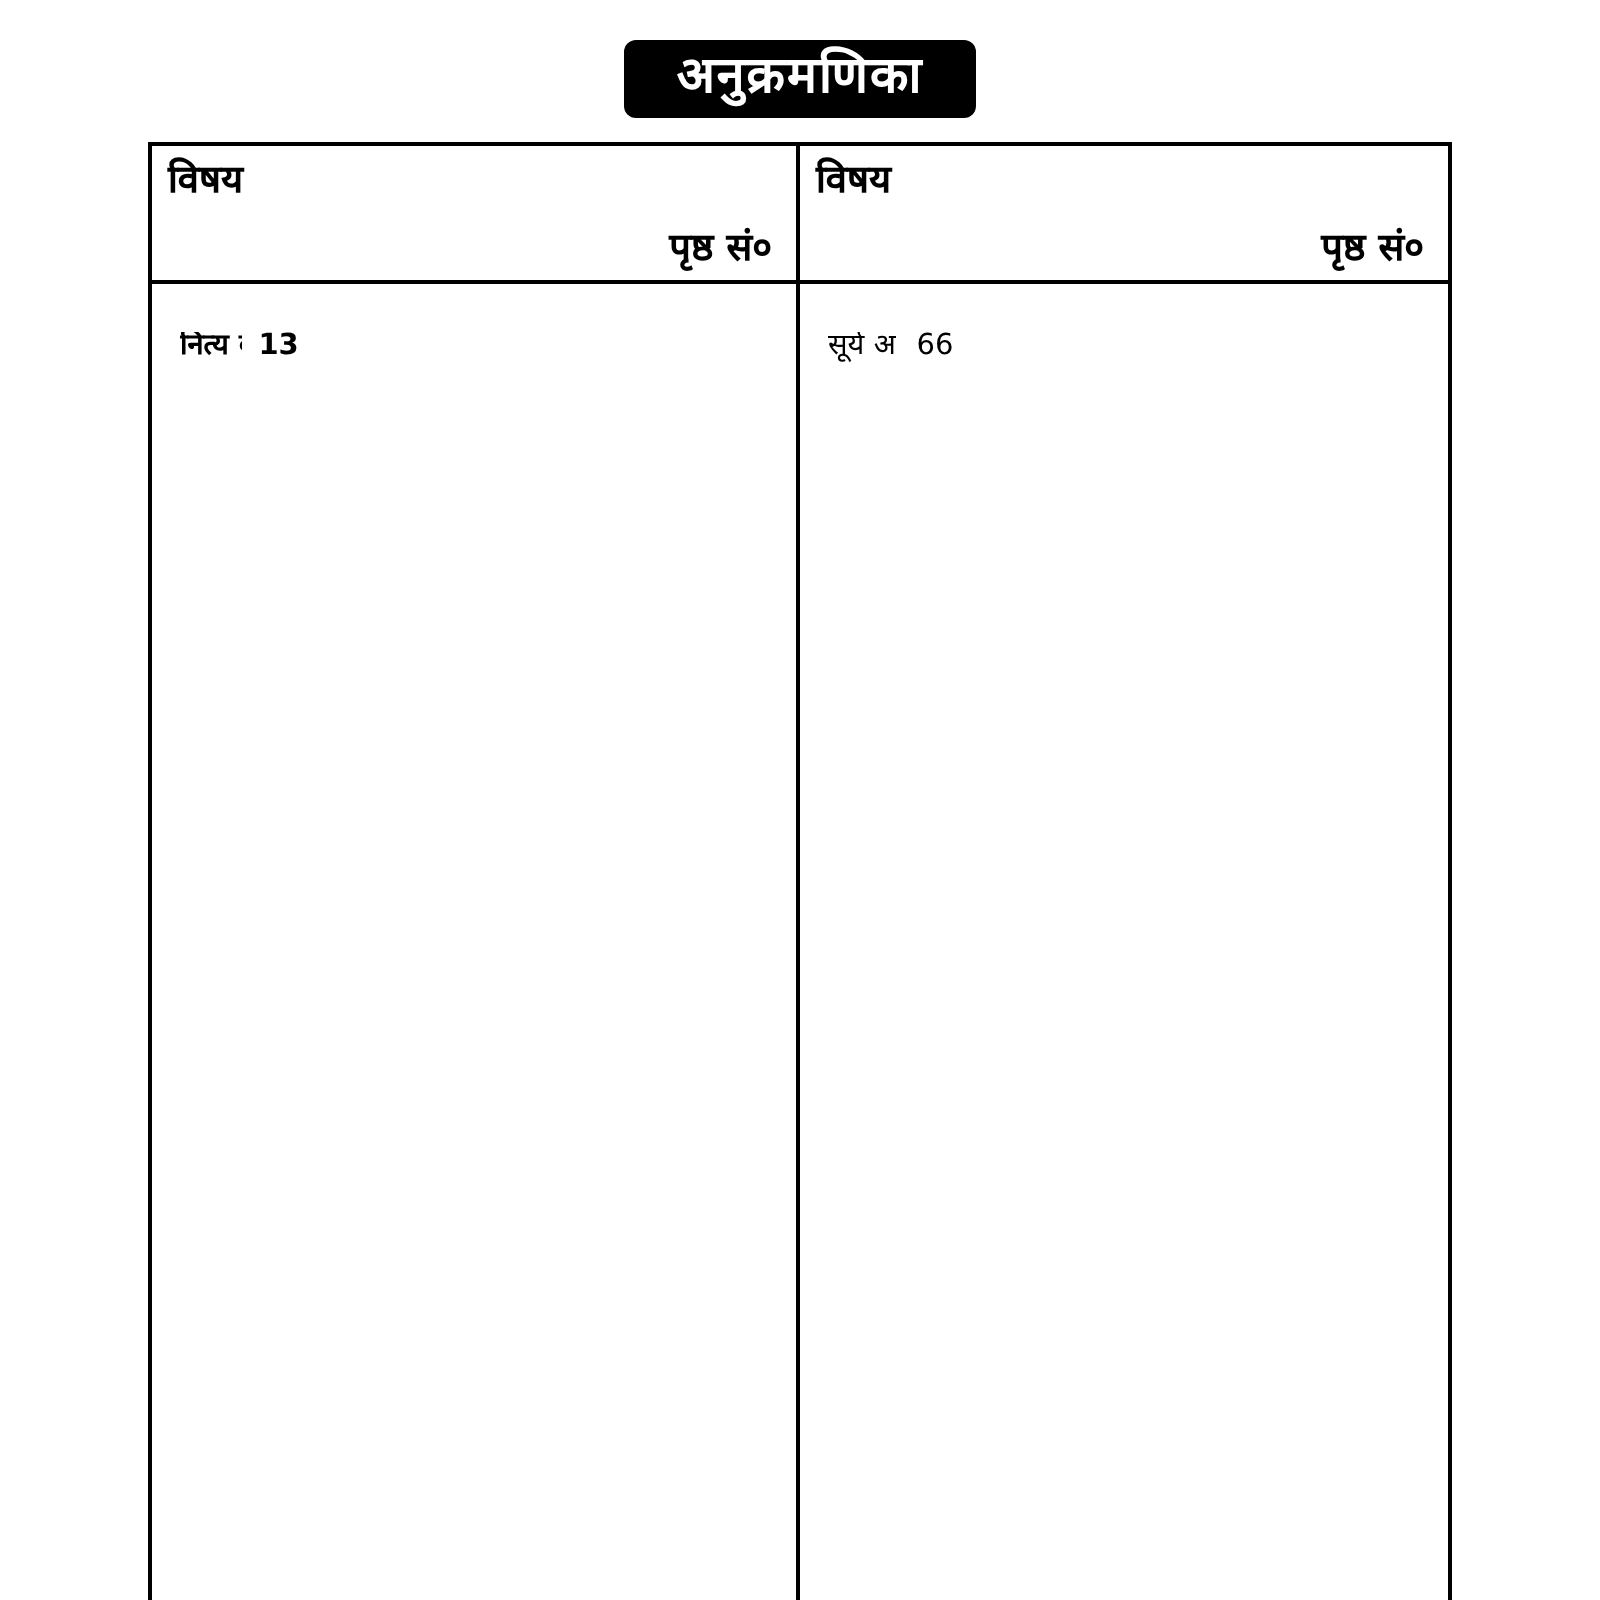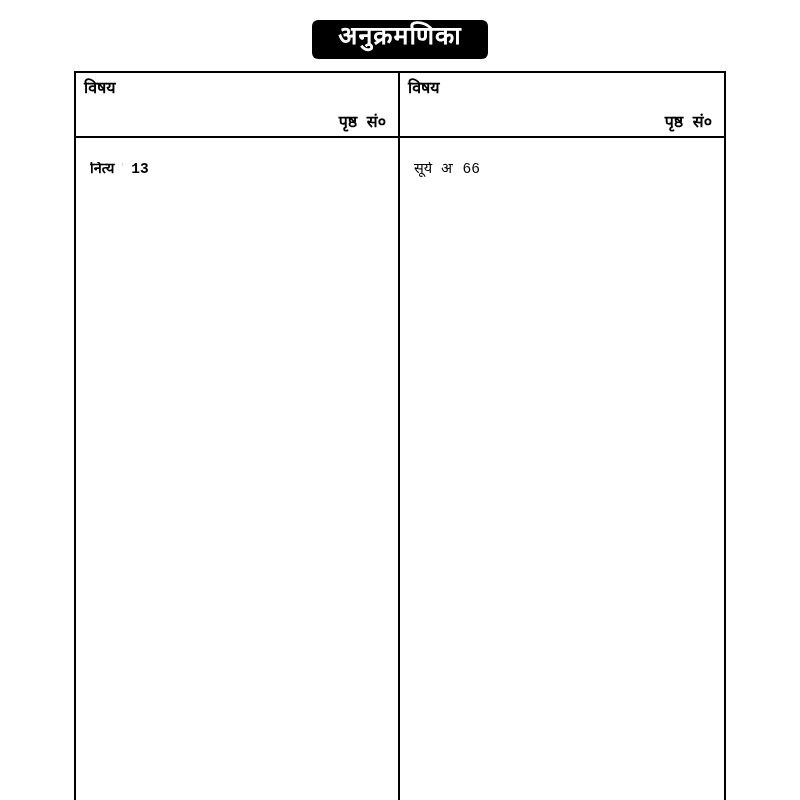--- a/index.html
+++ b/index.html
@@ -14,21 +14,20 @@
     color: #000000;
     -webkit-font-smoothing: none;
   }
   .page {
     width: 800px;
     height: 800px;
     box-sizing: border-box;
     position: relative;
     background: #ffffff;
     padding: 14px 0 0 0;
-    font-family: Liberation Mono, monospace;
   }
   .title-wrap {
     text-align: center;
     margin: 6px 0 12px 0;
   }
   .title-badge {
     display: inline-block;
     background: #000000;
     color: #ffffff;
     font-size: 25px;
@@ -41,21 +40,21 @@
   .toc {
     margin: 0 auto;
     width: 652px;
     border: 2px solid #000;
     box-sizing: border-box;
     background: #fff;
   }
   .toc-head {
     display: flex;
     border-bottom: 2px solid #000;
-    font-size: 16px;
+    font-size: 19px;
     font-weight: bold;
   }
   .toc-body {
     display: flex;
   }
   .col {
     width: 50%;
     box-sizing: border-box;
   }
   .col.left {

